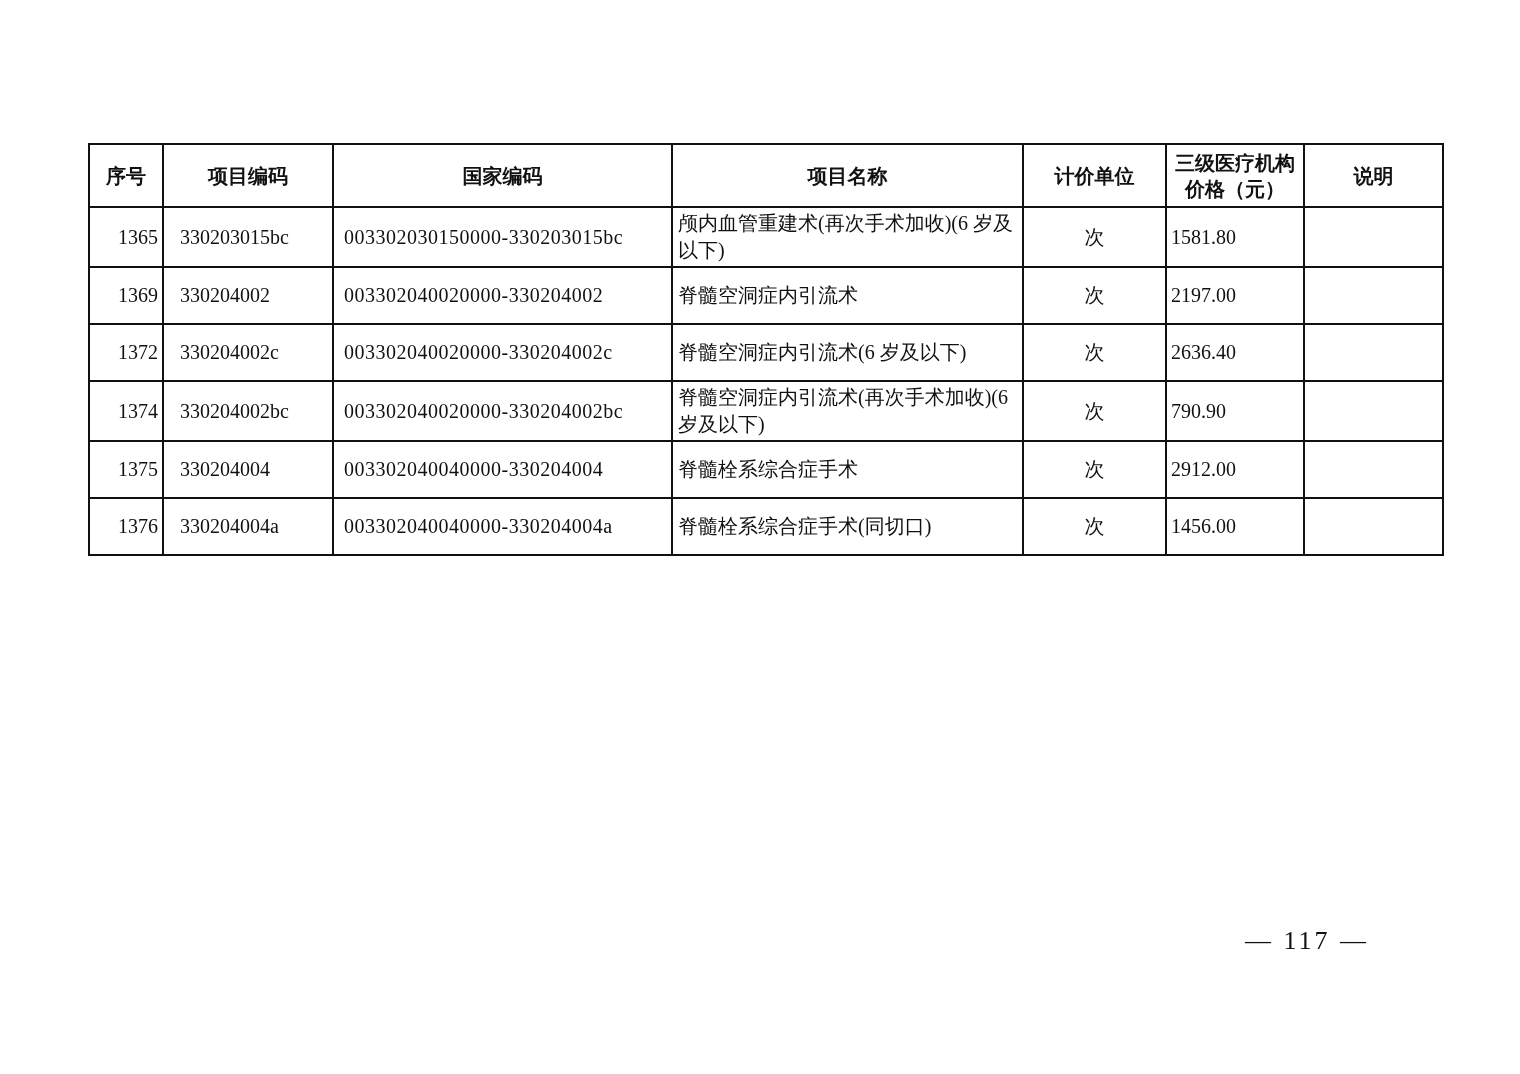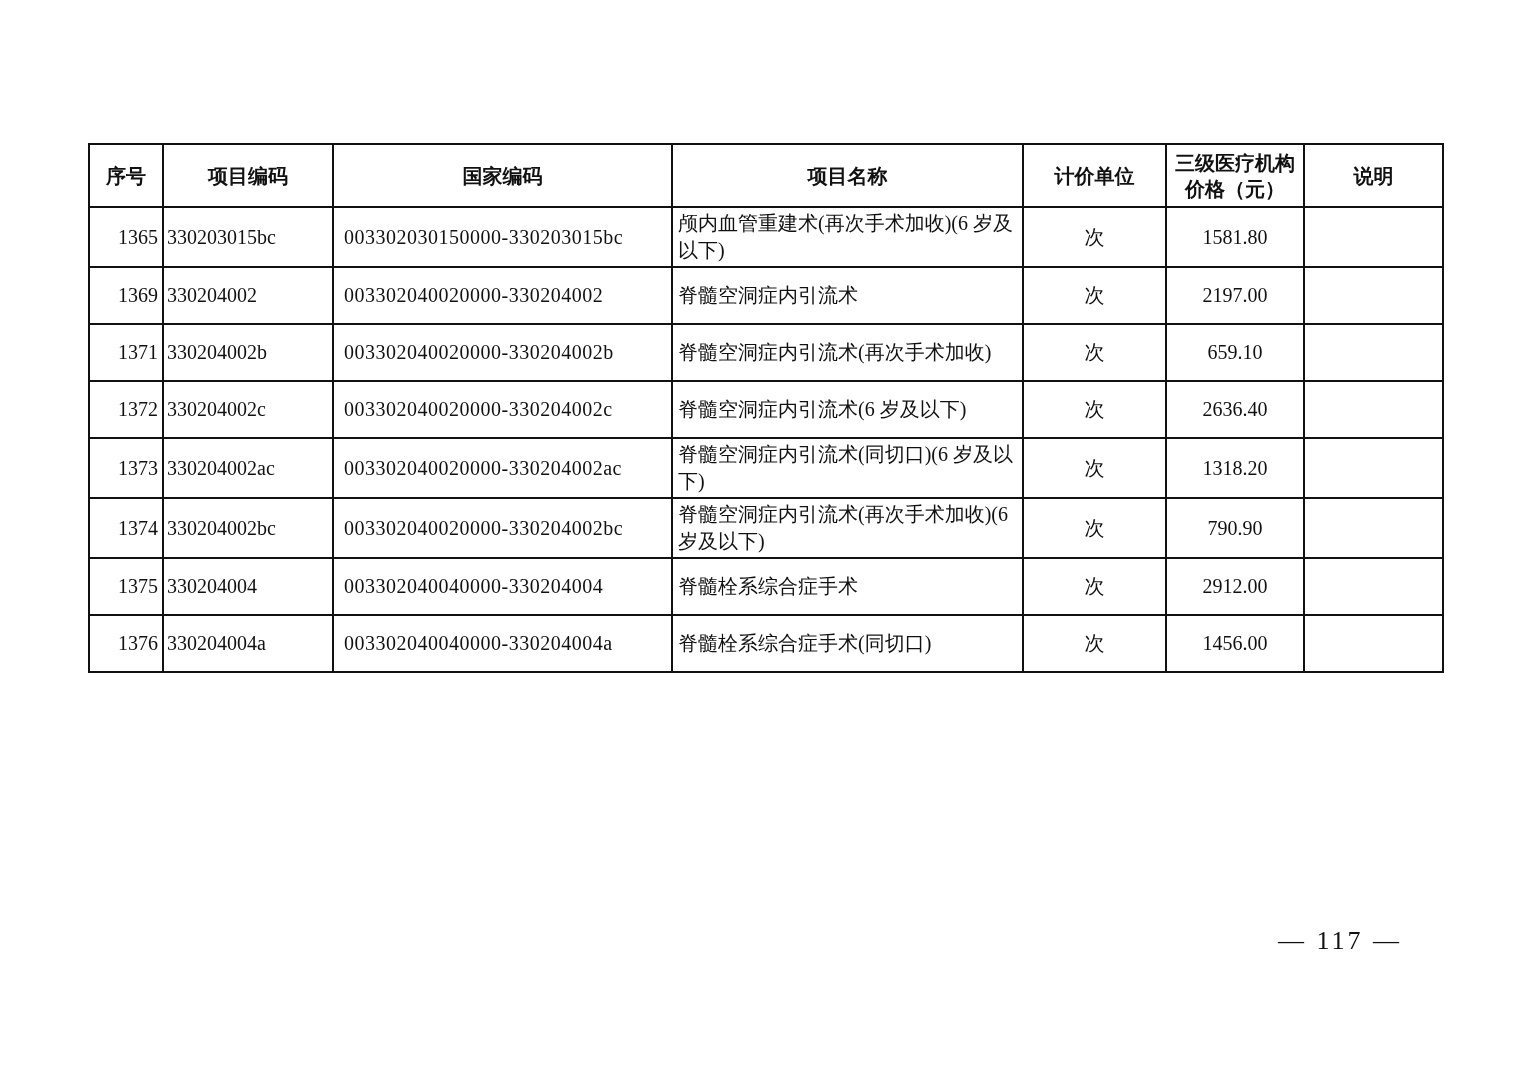--- a/index.html
+++ b/index.html
@@ -41,32 +41,32 @@
     padding: 2px 6px;
   }
   .doc-table tbody td {
     height: 57px;
     font-size: 20px;
     line-height: 1.35;
     padding: 2px 4px;
   }
   
   .doc-table tbody td.col-0 { text-align: center; padding-left: 28px; }
-  .doc-table tbody td.col-1 { text-align: left; padding-left: 3px; }
+  .doc-table tbody td.col-1 { text-align: left; padding-left: 16px; }
   .doc-table tbody td.col-2 { text-align: left; padding-left: 10px; letter-spacing: 0.5px; }
   .doc-table tbody td.col-3 { text-align: left; padding-left: 5px; font-size: 20px; }
   .doc-table tbody td.col-4 { text-align: center; }
-  .doc-table tbody td.col-5 { text-align: center; }
+  .doc-table tbody td.col-5 { text-align: left; }
   .doc-table tbody td.col-6 { text-align: center; }
   .page-number {
     position: absolute;
     left: 1245px;
     top: 926px;
     width: 190px;
-    text-align: center;
+    text-align: left;
     font-size: 26px;
     letter-spacing: 3px;
     color: #111111;
   }
 </style>
 </head>
 <body>
 
 <div class="page">
 
@@ -104,44 +104,26 @@
         <tr>
           <td class="col-0">1369</td>
           <td class="col-1">330204002</td>
           <td class="col-2">003302040020000-330204002</td>
           <td class="col-3">脊髓空洞症内引流术</td>
           <td class="col-4">次</td>
           <td class="col-5">2197.00</td>
           <td class="col-6"></td>
         </tr>
         <tr>
-          <td class="col-0">1371</td>
-          <td class="col-1">330204002b</td>
-          <td class="col-2">003302040020000-330204002b</td>
-          <td class="col-3">脊髓空洞症内引流术(再次手术加收)</td>
-          <td class="col-4">次</td>
-          <td class="col-5">659.10</td>
-          <td class="col-6"></td>
-        </tr>
-        <tr>
           <td class="col-0">1372</td>
           <td class="col-1">330204002c</td>
           <td class="col-2">003302040020000-330204002c</td>
           <td class="col-3">脊髓空洞症内引流术(6 岁及以下)</td>
           <td class="col-4">次</td>
           <td class="col-5">2636.40</td>
-          <td class="col-6"></td>
-        </tr>
-        <tr>
-          <td class="col-0">1373</td>
-          <td class="col-1">330204002ac</td>
-          <td class="col-2">003302040020000-330204002ac</td>
-          <td class="col-3">脊髓空洞症内引流术(同切口)(6 岁及以下)</td>
-          <td class="col-4">次</td>
-          <td class="col-5">1318.20</td>
           <td class="col-6"></td>
         </tr>
         <tr>
           <td class="col-0">1374</td>
           <td class="col-1">330204002bc</td>
           <td class="col-2">003302040020000-330204002bc</td>
           <td class="col-3">脊髓空洞症内引流术(再次手术加收)(6 岁及以下)</td>
           <td class="col-4">次</td>
           <td class="col-5">790.90</td>
           <td class="col-6"></td>

